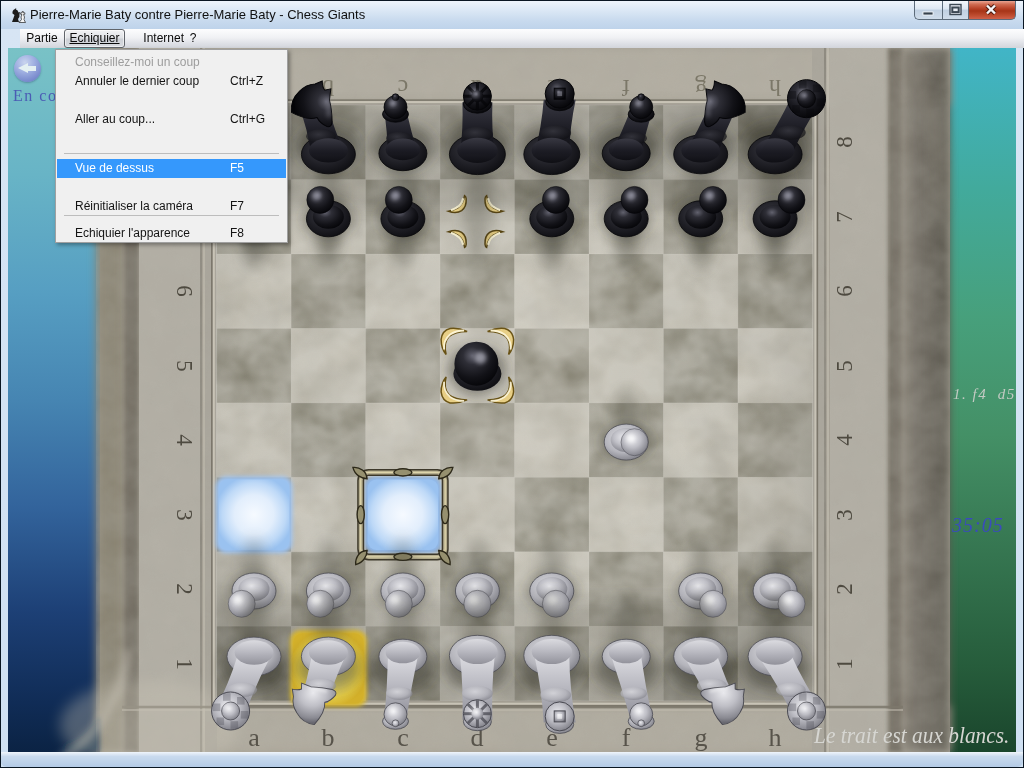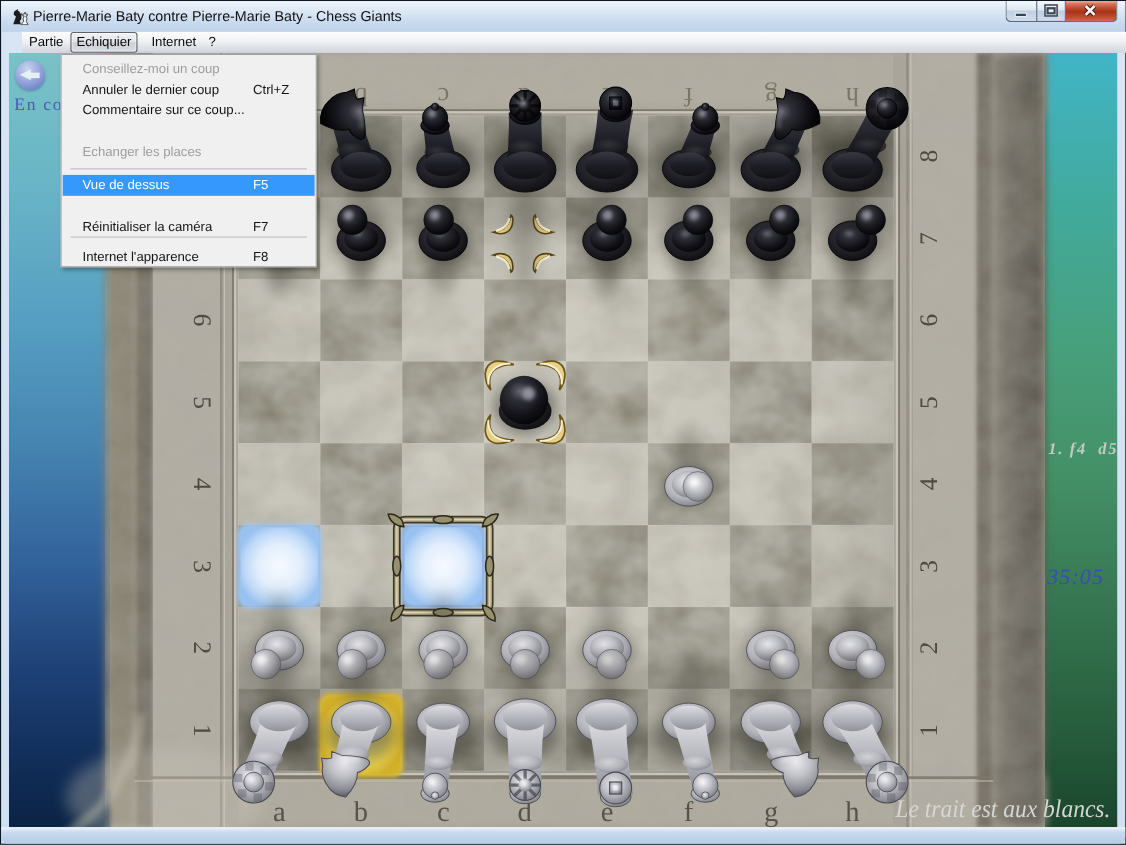--- a/index.html
+++ b/index.html
@@ -25,22 +25,22 @@
   box-shadow:inset 0 0 0 1px rgba(255,255,255,0.55); }
 #client { position:absolute; left:8px; top:48px; width:1008px; height:704px; overflow:hidden; }
 #boardsvg { position:absolute; left:0; top:0; }
 #backbtn { position:absolute; left:6px; top:7px; width:27px; height:27px; border-radius:50%;
   background:radial-gradient(circle at 40% 28%, #c9d4ee 0%, #9dade0 40%, #7b8cce 72%, #6172b8 100%);
   box-shadow:0 1px 2px rgba(30,50,90,0.35); }
 #backbtn:after { content:""; position:absolute; left:4px; top:8px; border-right:10px solid #e4f0f2; border-top:5.5px solid transparent; border-bottom:5.5px solid transparent; }
 #backbtn:before { content:""; position:absolute; left:12px; top:11px; width:10px; height:5px; background:#e4f0f2; }
 #encou { position:absolute; left:5px; top:39px; font-family:"Liberation Serif",serif;
   font-size:16px; color:#4a5cb4; letter-spacing:1.5px; }
-#moves { position:absolute; left:945px; top:353px; font-family:"Liberation Serif",serif; font-style:italic;
-  font-size:15px; color:#c3cac3; letter-spacing:1.5px; white-space:nowrap;font-weight:bold; }
+#moves { position:absolute; left:945px; top:338px; font-family:"Liberation Serif",serif; font-style:italic;
+  font-size:15px; color:#c3cac3; letter-spacing:1.5px; white-space:nowrap; }
 #clock { position:absolute; left:944px; top:466px; font-family:Liberation Serif, serif; font-style:italic;
   font-size:20px; color:#3a4bbd; letter-spacing:1px; }
 #trait { position:absolute; left:806px; top:675px; font-family:"Liberation Serif",serif; font-style:italic;
   font-size:23px; color:#d6d6d2; transform:scaleX(0.93); transform-origin:left top; white-space:nowrap; }
 #menu { position:absolute; left:55px; top:49px; width:233px; height:194px; background:#f0f0f0;
   border:1px solid #a0a0a0; box-shadow:2px 2px 4px rgba(0,0,0,0.35); z-index:50; }
 .mrow { position:absolute; left:1px; width:229px; height:19px; line-height:19px; font-size:12px; color:#141414; }
 .mrow .lab { position:absolute; left:18px; }
 .mrow .sc { position:absolute; left:173px; }
 .dis { color:#9d9d9d; }
@@ -73,22 +73,22 @@
           </g>
           <g stroke="#f6f8fa" stroke-width="2.4">
             <line x1="18" y1="4.5" x2="26" y2="12.5"></line>
             <line x1="26" y1="4.5" x2="18" y2="12.5"></line>
           </g>
         </svg></div>
  </div>
  <div id="menubar">
   <div class="mitem" style="left:0px;width:44px;">Partie</div>
   <div id="echbtn"></div>
-  <div class="mitem" style="left:44px;width:61px;z-index:2;">Echiquier</div>
-  <div class="mitem" style="left:112px;width:52px;">Internet</div>
+  <div class="mitem" style="left:44px;width:61px;z-index:2;text-decoration:underline;">Echiquier</div>
+  <div class="mitem" style="left:112px;width:52px;text-align:right;">Internet</div>
   <div class="mitem" style="left:166px;width:14px;">?</div>
  </div>
  <div id="client">
   <svg id="boardsvg" width="1008" height="704" viewBox="8 48 1008 704">
 <defs>
 <linearGradient id="bgL" x1="0" y1="0" x2="0" y2="1">
  <stop offset="0" stop-color="#79c2c6"></stop>
             <stop offset="0.18" stop-color="#68b4c6"></stop>
  <stop offset="0.35" stop-color="#569ec2"></stop>
             <stop offset="0.5" stop-color="#4685b2"></stop>
@@ -729,34 +729,32 @@
   <div id="trait">Le trait est aux blancs.</div>
  </div>
  <div id="menu">
   <div class="mrow dis" style="top:3px;">
         <span class="lab">Conseillez-moi un coup</span>
       </div>
   <div class="mrow" style="top:22px;">
         <span class="lab">Annuler le dernier coup</span>
         <span class="sc">Ctrl+Z</span>
       </div>
-  <div class="mrow" style="top:41px;">
-        <span class="lab">Commentaire sur ce coup...</span>
-      </div>
-  <div class="mrow dis" style="top:79px;">
-        <span class="lab">Echanger les places</span>
+  <div class="mrow" style="top:60px;">
+        <span class="lab">Aller au coup...</span>
+        <span class="sc">Ctrl+G</span>
       </div>
   <div class="sep" style="top:103px;"></div>
   <div class="mrow" id="hirow" style="top:109px;">
         <span class="lab">Vue de dessus</span>
         <span class="sc">F5</span>
       </div>
   <div class="mrow" style="top:147px;">
         <span class="lab">Réinitialiser la caméra</span>
         <span class="sc">F7</span>
       </div>
   <div class="sep" style="top:165px;"></div>
   <div class="mrow" style="top:174px;">
-        <span class="lab">Internet l'apparence</span>
+        <span class="lab">Echiquier l'apparence</span>
         <span class="sc">F8</span>
       </div>
  </div>
  <div style="position:absolute;left:1px;top:752px;width:1022px;height:15px;background:linear-gradient(180deg,#f0f5fb 0%,#c9daee 30%,#b4cbe6 100%);border-radius:0 0 6px 6px;"></div>
 </div>
 </body></html>

